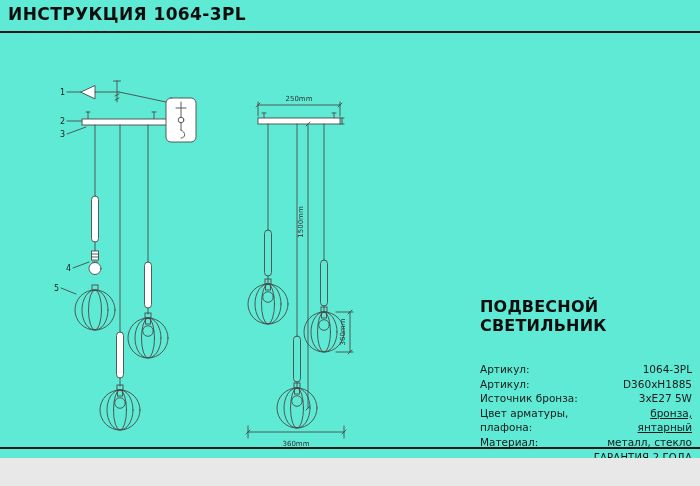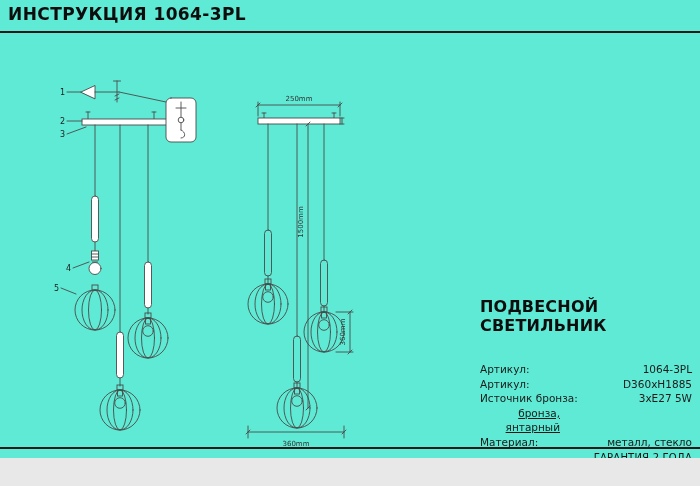--- a/index.html
+++ b/index.html
@@ -213,20 +213,21 @@
     </div>
     <div class="spec-row">
       <span class="lbl">Артикул:</span>
       <span class="val">D360xH1885</span>
     </div>
     <div class="spec-row">
       <span class="lbl">Источник бронза:</span>
       <span class="val">3xE27 5W</span>
     </div>
     <div class="spec-row wrap">
+      <span class="lbl">Цвет арматуры, плафона:</span>
       <span class="val">бронза, янтарный</span>
     </div>
     <div class="spec-row">
       <span class="lbl">Материал:</span>
       <span class="val">металл, стекло</span>
     </div>
   </section>
 
   <div class="rule rule-bottom"></div>
 

